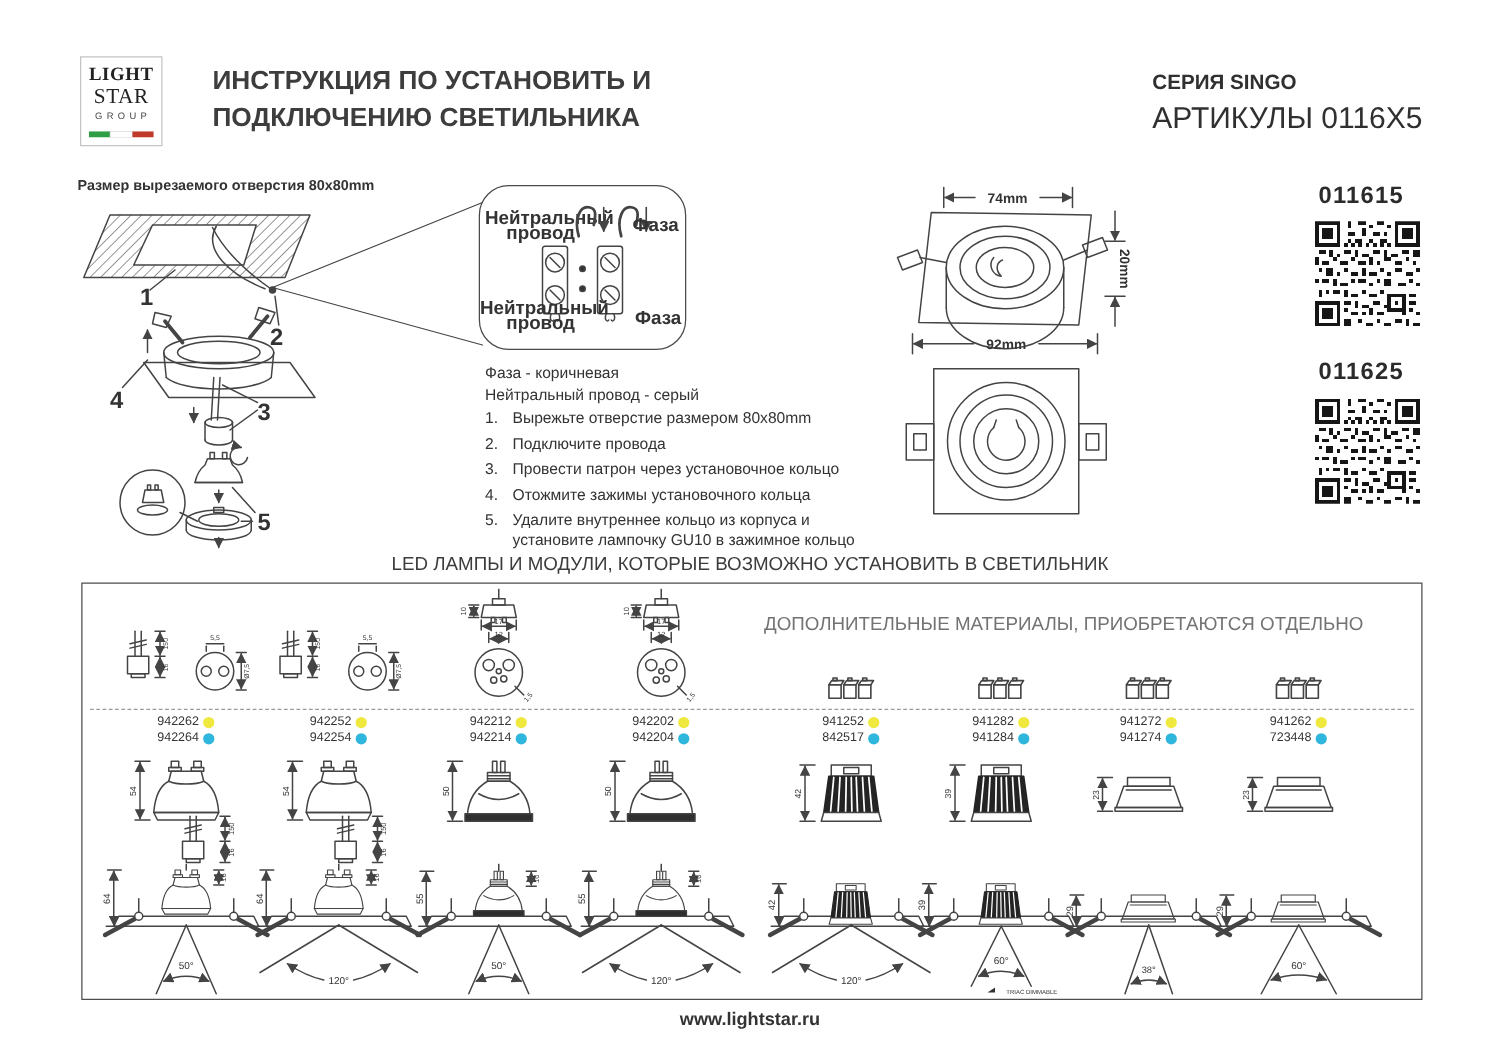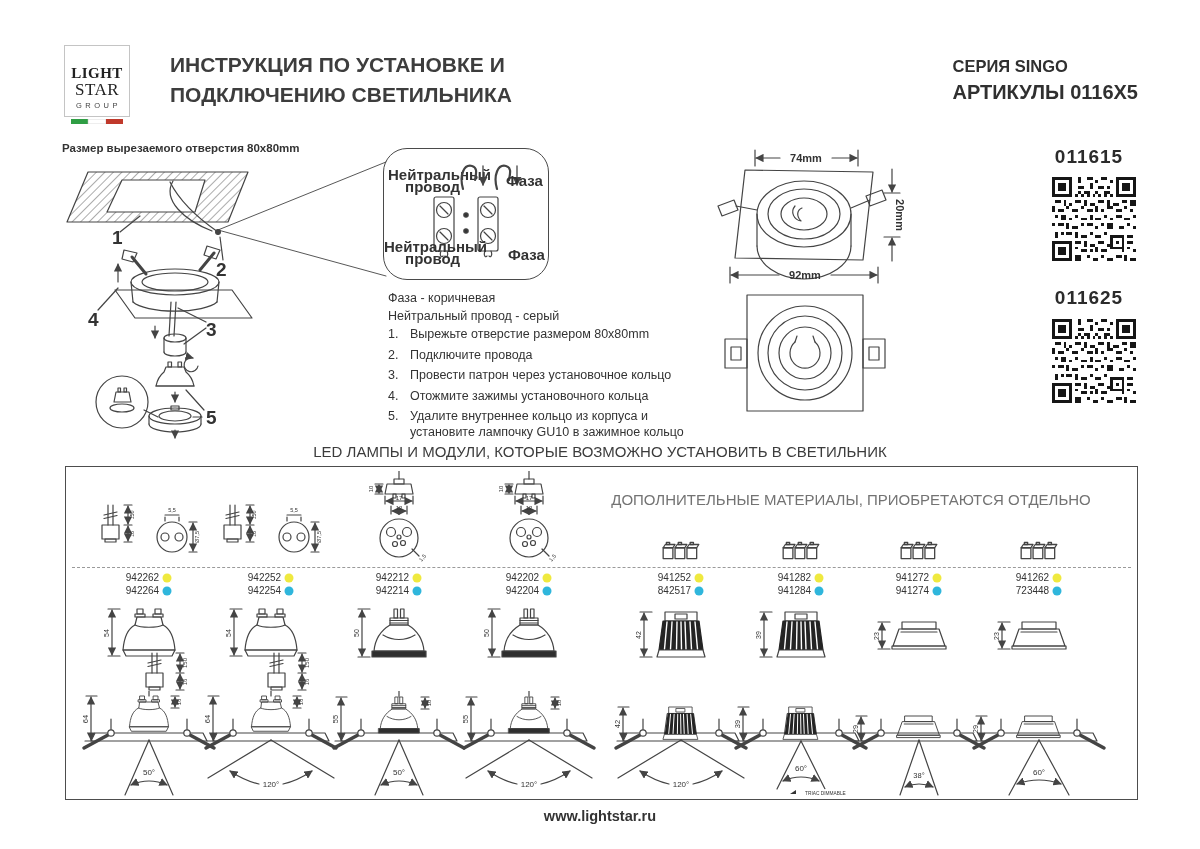--- a/index.html
+++ b/index.html
@@ -1,27 +1,27 @@
 <!DOCTYPE html>
 <html><head>
 <meta charset="utf-8">
 <style>
   html,body{margin:0;padding:0}
   body{width:1200px;height:849px;background:#fff;font-family:"Liberation Sans",sans-serif;color:#3a3a3a;position:relative;overflow:hidden}
   .abs{position:absolute}
   
-  .logo{left:64px;top:45px;width:66px;height:72px;border:1px solid #c4c4c4;text-align:center;box-sizing:border-box;padding-top:20px;background:#fff}
+  .logo{left:64px;top:45px;width:66px;height:72px;border:1px solid #c4c4c4;text-align:center;box-sizing:border-box;padding-top:7px;background:#fff}
   .logo .l1{font-family:"Liberation Serif",serif;font-weight:700;font-size:15px;letter-spacing:.5px;color:#222;line-height:15px}
   .logo .l2{font-family:"Liberation Serif",serif;font-weight:400;font-size:17px;letter-spacing:.5px;color:#222;line-height:17px}
   .logo .l3{font-size:7.5px;letter-spacing:3.5px;color:#444;margin-top:3px;margin-left:3px}
   .logo svg{margin-top:3px}
   .doc-title{left:170px;top:50px;font-size:21px;font-weight:700;color:#3d3d3d;line-height:30px}
   .series{right:62px;top:57px;text-align:left;color:#303030}
   .series .s1{font-size:16.5px;font-weight:700}
-  .series .s2{font-size:20px;font-weight:700;margin-top:5px}
+  .series .s2{font-size:24px;font-weight:400;margin-top:5px}
   
   .wirebox{left:383px;top:148px;width:166px;height:132px;border:1.5px solid #4a4a4a;border-radius:24px;box-sizing:border-box}
   .wlabel{position:absolute;font-size:15px;font-weight:700;color:#333;line-height:12px}
   .notes{left:388px;top:289px;font-size:12.5px;color:#333;line-height:18px}
   .ol{left:388px;top:326px;width:302px;font-size:12.5px;color:#333}
   .oli{display:grid;grid-template-columns:22px 1fr;margin-bottom:4.5px;line-height:16px}
   
   .artcode{width:98px;text-align:center;font-size:19px;font-weight:700;letter-spacing:1px;color:#2b2b2b}
   
   .led-title{left:0;top:443px;width:1200px;text-align:center;font-size:15px;color:#3c3c3c}
@@ -137,21 +137,21 @@
   <div class="l1">LIGHT</div>
   <div class="l2">STAR</div>
   <div class="l3">GROUP</div>
   <svg width="52" height="5">
     <rect x="0" y="0" width="17" height="5" fill="#2f9e44"></rect>
     <rect x="17" y="0" width="18" height="5" stroke="#bbb" stroke-width="0.5" fill="#ffffff"></rect>
     <rect x="35" y="0" width="17" height="5" fill="#c0392b"></rect>
   </svg>
 </div>
 <div class="abs doc-title">
-  <div>ИНСТРУКЦИЯ ПО УСТАНОВКЕ И</div>
+  <div>ИНСТРУКЦИЯ ПО УСТАНОВИТЬ И</div>
   <div>ПОДКЛЮЧЕНИЮ СВЕТИЛЬНИКА</div>
 </div>
 <div class="abs series">
   <div class="s1">СЕРИЯ SINGO</div>
   <div class="s2">АРТИКУЛЫ 0116X5</div>
 </div>
 
 <svg class="abs" style="left:60px;top:140px" width="330" height="302" viewBox="0 0 330 302">
   <text class="t" x="2" y="12" font-size="11.5" font-weight="bold">Размер вырезаемого отверстия 80x80mm</text>
   <g class="ln">

